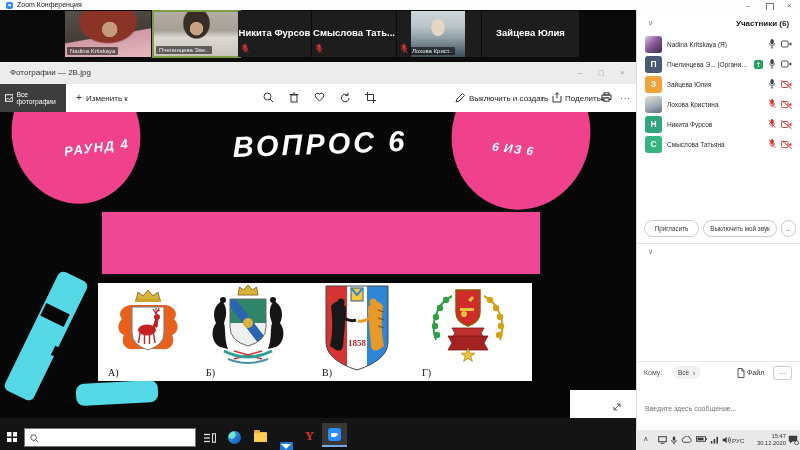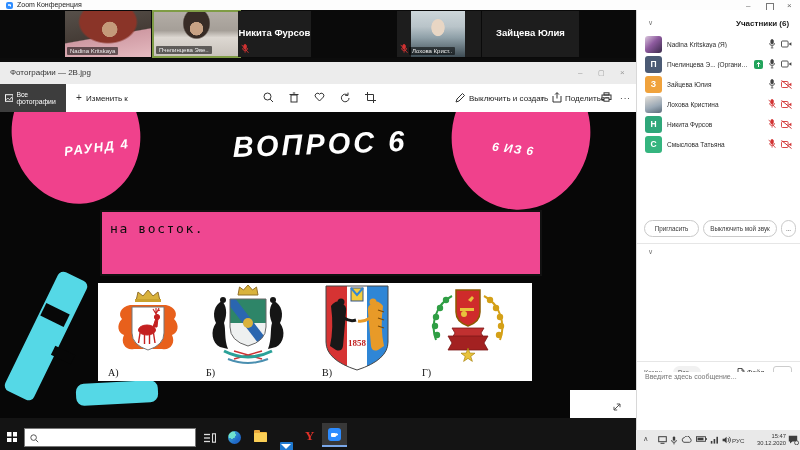--- a/index.html
+++ b/index.html
@@ -111,21 +111,21 @@
        font-weight:bold;display:flex;align-items:center;justify-content:center;}
   .pname{flex:1 1 auto;font-size:6.5px;color:#2b2b2b;overflow:hidden;text-overflow:ellipsis;white-space:nowrap;}
   .picons{display:flex;gap:5px;flex:0 0 auto;align-items:center;}
   .pbtn{position:absolute;top:210px;height:17px;background:#fff;border:1px solid #c9c9c9;
         border-radius:9px;font-size:6.3px;color:#3a3a3a;display:flex;align-items:center;
         justify-content:center;box-sizing:border-box;}
   .divider{position:absolute;left:0;width:100%;height:1px;background:#e6e6e6;}
   #compose-row{position:absolute;left:0;top:356px;width:100%;height:14px;}
   #to-pill{position:absolute;left:36px;top:0px;height:13px;padding:0 5px;background:#f1f1f1;
       border-radius:7px;font-size:6.5px;color:#444;display:flex;align-items:center;gap:3px;}
-  #chat-input{position:absolute;left:6px;top:362px;width:150px;border:0;outline:0;
+  #chat-input{position:absolute;left:6px;top:394px;width:150px;border:0;outline:0;
       font-size:7px;color:#777;font-family:"Liberation Sans",sans-serif;}
   #more-chat{position:absolute;right:8px;top:0;width:17px;height:12px;border:1px solid #ccc;
       border-radius:3px;font-size:7px;color:#666;text-align:center;line-height:10px;}
 
   
   #tray{position:absolute;left:636px;top:430px;width:164px;height:20px;background:#e9e9e9;}
   .trico{position:absolute;top:6px;color:#3c3c3c;}
   #clock{position:absolute;left:106px;top:3px;width:44px;text-align:right;font-size:5.8px;
       line-height:7px;color:#333;}
 </style>
@@ -146,20 +146,31 @@
 
   <div id="vstrip">
     <div class="vtile" id="vt1" style="left:65px;width:86px;">
       <span class="vchip">Nadina Kritskaya</span>
     </div>
     <div class="vtile" id="vt2" style="left:152px;width:85px;">
       <span class="vchip">Пчелинцева Эве..</span>
     </div>
     <div class="vtile" style="left:238px;width:73px;">
       <span class="vname">Никита Фурсов</span>
+      <svg class="vmic" width="8" height="10" viewBox="0 0 9 11">
+        <g stroke="#d23333" fill="#d23333" stroke-width="1">
+            <rect x="3.2" y="0.5" width="2.8" height="5" rx="1.4"></rect>
+        <path d="M1.8 4.5a2.8 2.8 0 0 0 5.6 0" fill="none"></path>
+            <line x1="4.6" y1="7.6" x2="4.6" y2="9.6"></line>
+        <line x1="0.8" y1="0.8" x2="8.4" y2="9.8"></line>
+          </g>
+        </svg>
+    </div>
+    <div class="vtile" style="left:312px;width:84px;">
+      <span class="vname">Смыслова Тать...</span>
       <svg class="vmic" width="8" height="10" viewBox="0 0 9 11">
         <g stroke="#d23333" fill="#d23333" stroke-width="1">
             <rect x="3.2" y="0.5" width="2.8" height="5" rx="1.4"></rect>
         <path d="M1.8 4.5a2.8 2.8 0 0 0 5.6 0" fill="none"></path>
             <line x1="4.6" y1="7.6" x2="4.6" y2="9.6"></line>
         <line x1="0.8" y1="0.8" x2="8.4" y2="9.8"></line>
           </g>
         </svg>
     </div>
     <div class="vtile" style="left:397px;width:84px;">
@@ -242,21 +253,20 @@
   <div id="canvas">
 
     <div class="pinkblob" style="left:12px;top:-48px;width:128px;height:140px;transform:rotate(-14deg);"></div>
     <div class="pinkblob" style="left:452px;top:-52px;width:138px;height:150px;transform:rotate(14deg);"></div>
 
     <span id="round-lbl" class="nosel">РАУНД 4</span>
     <div id="q-title" class="nosel">ВОПРОС 6</div>
     <span id="counter-lbl" class="nosel">6 ИЗ 6</span>
 
     <div id="qbox">
-      <div class="nosel">на восток.</div>
     </div>
 
     <div class="cyan" style="left:30px;top:158px;width:32px;height:132px;transform:rotate(26deg);border-radius:6px;"></div>
     <div style="position:absolute;left:42px;top:196px;width:26px;height:14px;background:#070707;transform:rotate(26deg);"></div>
     <div style="position:absolute;left:52px;top:238px;width:22px;height:10px;background:#070707;transform:rotate(26deg);"></div>
     <div class="cyan" style="left:76px;top:270px;width:82px;height:22px;border-radius:8px;transform:rotate(-3deg);"></div>
 
     <div id="arms-strip">
 
       <svg style="position:absolute;left:8px;top:2px;" width="84" height="84" viewBox="0 0 84 84">

